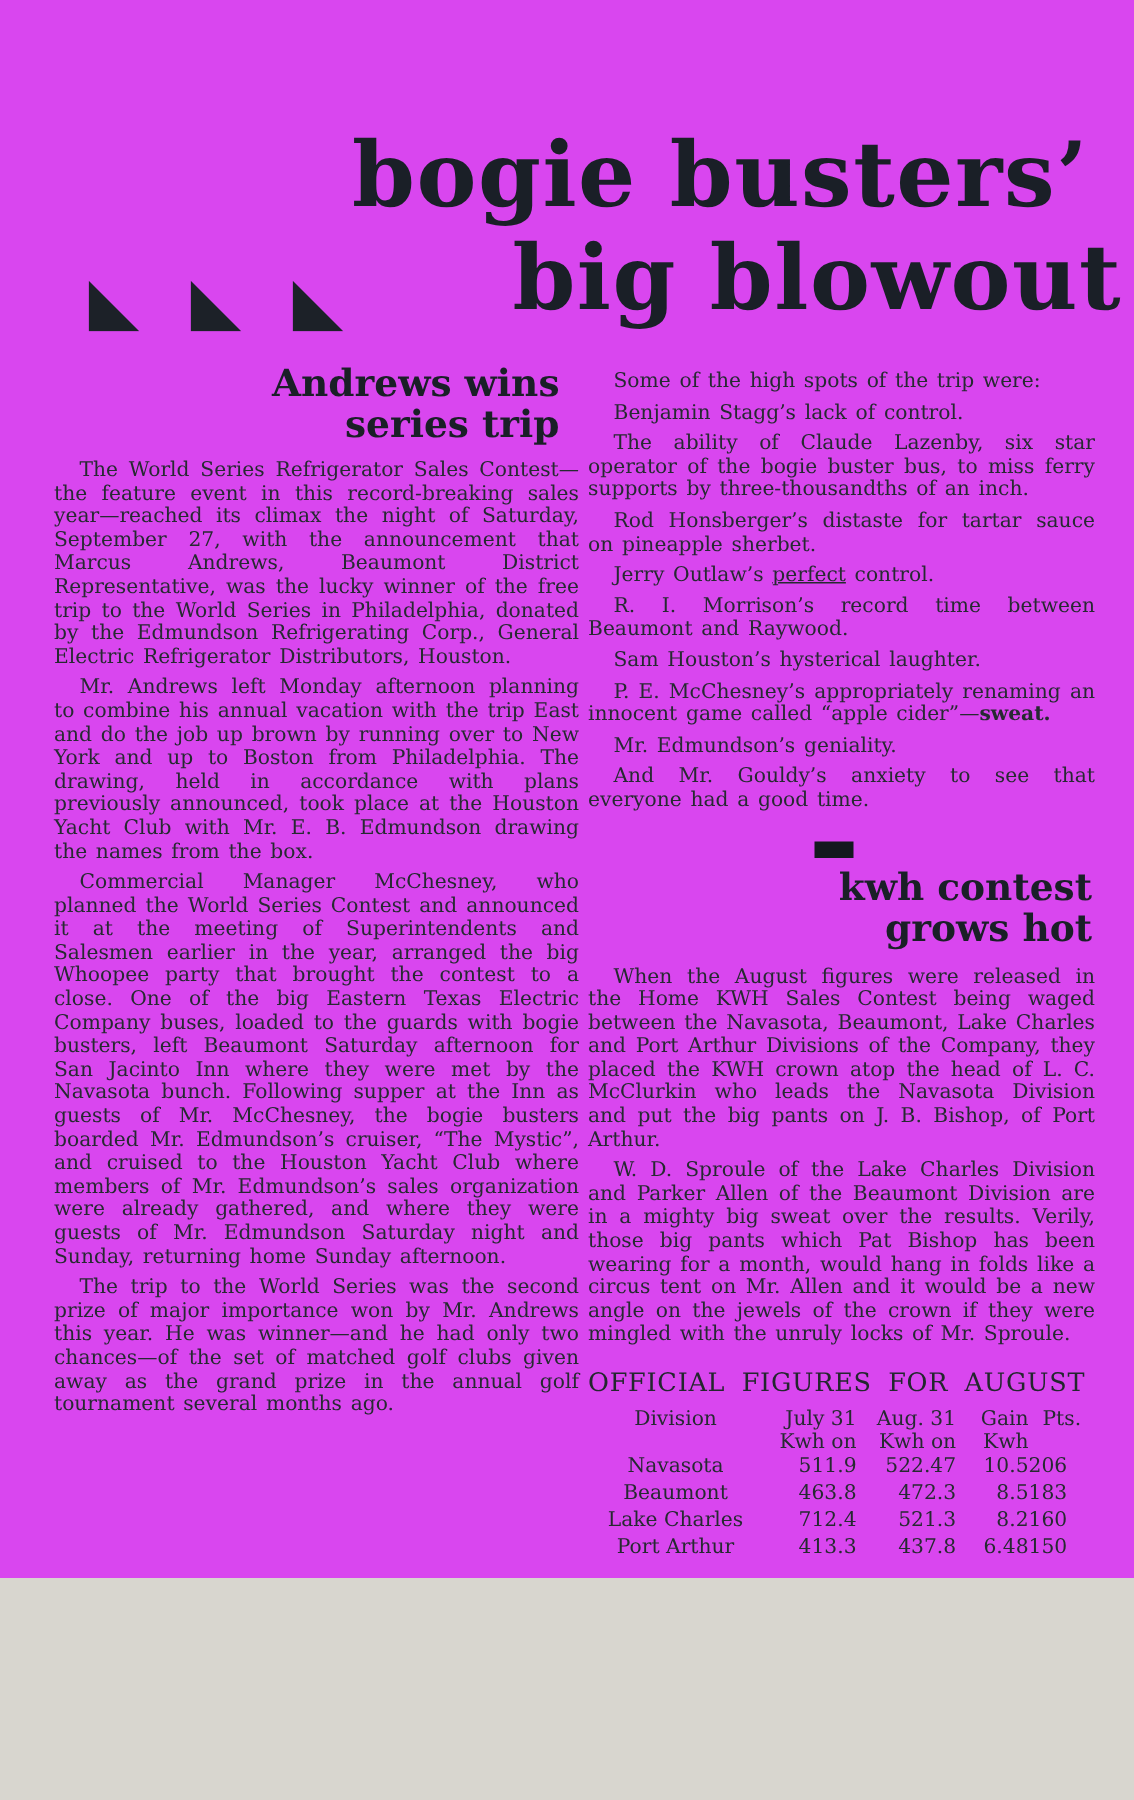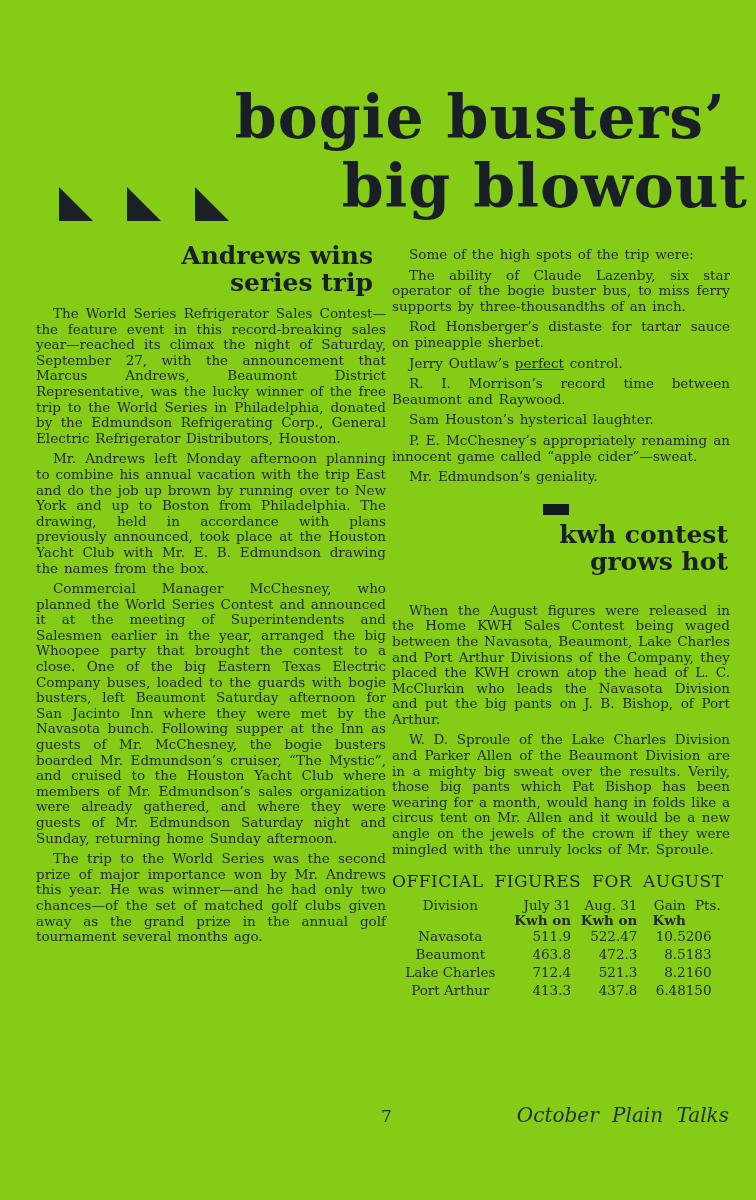--- a/index.html
+++ b/index.html
@@ -1,20 +1,20 @@
 <!DOCTYPE html>
 <html><head>
 <meta charset="utf-8">
 <style>
   html,body{margin:0;padding:0;background:#d8d6cf;}
   .page{
     position:relative;
-    width:756px;height:1200px;
+    width:756px;height:1052px;
     margin:0 auto;
-    background:#84cc16;
+    background:#d946ef;
     color:#262a31;
     font-family:"DejaVu Serif","Liberation Serif",serif;
     overflow:hidden;
   }
   
   .title{
     position:absolute;
     margin:0;
     font-weight:bold;
     font-size:60px;
@@ -45,48 +45,48 @@
     text-align:right;
   }
   .col.left .art-head{padding-right:13px;}
   .body{
     margin:4px 0 5px 0;
     font-size:13.5px;line-height:15.6px;
     text-align:justify;
     text-indent:17px;
     word-spacing:1.5px;
   }
-  .bold{font-weight:normal;}
+  .bold{font-weight:bold;}
   .ul{text-decoration:underline;}
   .sec-mark{
     width:26px;height:11px;background:#14181f;
     margin:19px 0 6px 151px;
   }
-  .kwh-head{margin:0 2px 28px 0;}
+  .kwh-head{margin:0 2px 12px 0;}
   
   .fig-head{
     margin:14px 0 6px 0;
     font-size:17px;line-height:20px;
     font-weight:normal;color:#23272e;
     letter-spacing:0.5px;word-spacing:5px;
     white-space:nowrap;
   }
   table.figs{
     width:100%;
     border-collapse:collapse;
     font-size:13.5px;line-height:16px;
   }
   table.figs th{font-weight:normal;padding:0;}
   table.figs td{padding:1px 0;}
   .c-div{text-align:center;width:116px;}
   .c-num{text-align:right;width:62px;}
   .c-num2{text-align:right;width:66px;}
   .c-gain{text-align:right;width:48px;}
   .c-pts{width:44px;}
-  tr.subhead th{line-height:14px;font-weight:bold;}
+  tr.subhead th{line-height:14px;}
   
   .page-num{
     position:absolute;top:1106px;left:381px;
     font-size:17px;color:#2a2e35;
   }
   .footer-title{
     position:absolute;top:1103px;right:27px;
     font-size:20px;font-style:italic;
     word-spacing:7px;color:#2a2e35;
     white-space:nowrap;
@@ -111,27 +111,29 @@
       <span>series trip</span>
     </h2>
     <p class="body">The World Series Refrigerator Sales Contest—the feature event in this record-breaking sales year—reached its climax the night of Saturday, September 27, with the announcement that Marcus Andrews, Beaumont District Representative, was the lucky winner of the free trip to the World Series in Philadelphia, donated by the Edmundson Refrigerating Corp., General Electric Refrigerator Distributors, Houston.</p>
     <p class="body">Mr. Andrews left Monday afternoon planning to combine his annual vacation with the trip East and do the job up brown by running over to New York and up to Boston from Philadelphia. The drawing, held in accordance with plans previously announced, took place at the Houston Yacht Club with Mr. E. B. Edmundson drawing the names from the box.</p>
     <p class="body">Commercial Manager McChesney, who planned the World Series Contest and announced it at the meeting of Superintendents and Salesmen earlier in the year, arranged the big Whoopee party that brought the contest to a close. One of the big Eastern Texas Electric Company buses, loaded to the guards with bogie busters, left Beaumont Saturday afternoon for San Jacinto Inn where they were met by the Navasota bunch. Following supper at the Inn as guests of Mr. McChesney, the bogie busters boarded Mr. Edmundson’s cruiser, “The Mystic”, and cruised to the Houston Yacht Club where members of Mr. Edmundson’s sales organization were already gathered, and where they were guests of Mr. Edmundson Saturday night and Sunday, returning home Sunday afternoon.</p>
     <p class="body">The trip to the World Series was the second prize of major importance won by Mr. Andrews this year.  He was winner—and he had only two chances—of the set of matched golf clubs given away as the grand prize in the annual golf tournament several months ago.</p>
   </div>
 
   <div class="col right">
     <p class="body">Some of the high spots of the trip were:</p>
+    <p class="body">Benjamin Stagg’s lack of control.</p>
     <p class="body">The ability of Claude Lazenby, six star operator of the bogie buster bus, to miss ferry supports by three-thousandths of an inch.</p>
     <p class="body">Rod Honsberger’s distaste for tartar sauce on pineapple sherbet.</p>
     <p class="body"><span>Jerry Outlaw’s </span><span class="ul">perfect</span><span> control.</span></p>
     <p class="body">R. I. Morrison’s record time between Beaumont and Raywood.</p>
     <p class="body">Sam Houston’s hysterical laughter.</p>
     <p class="body"><span>P. E. McChesney’s appropriately renaming an innocent game called “apple cider”—</span><span class="bold">sweat.</span><span></span></p>
     <p class="body">Mr. Edmundson’s geniality.</p>
+    <p class="body">And Mr. Gouldy’s anxiety to see that everyone had a good time.</p>
 
     <div class="sec-mark"></div>
     <h2 class="art-head kwh-head">
       <span>kwh contest</span><br>
       <span>grows hot</span>
     </h2>
     <p class="body">When the August figures were released in the Home KWH Sales Contest being waged between the Navasota, Beaumont, Lake Charles and Port Arthur Divisions of the Company, they placed the KWH crown atop the head of L. C. McClurkin who leads the Navasota Division and put the big pants on J. B. Bishop, of Port Arthur.</p>
     <p class="body">W. D. Sproule of the Lake Charles Division and Parker Allen of the Beaumont Division are in a mighty big sweat over the results.  Verily, those big pants which Pat Bishop has been wearing for a month, would hang in folds like a circus tent on Mr. Allen and it would be a new angle on the jewels of the crown if they were mingled with the unruly locks of Mr. Sproule.</p>
 
     <h3 class="fig-head">OFFICIAL FIGURES FOR AUGUST</h3>

